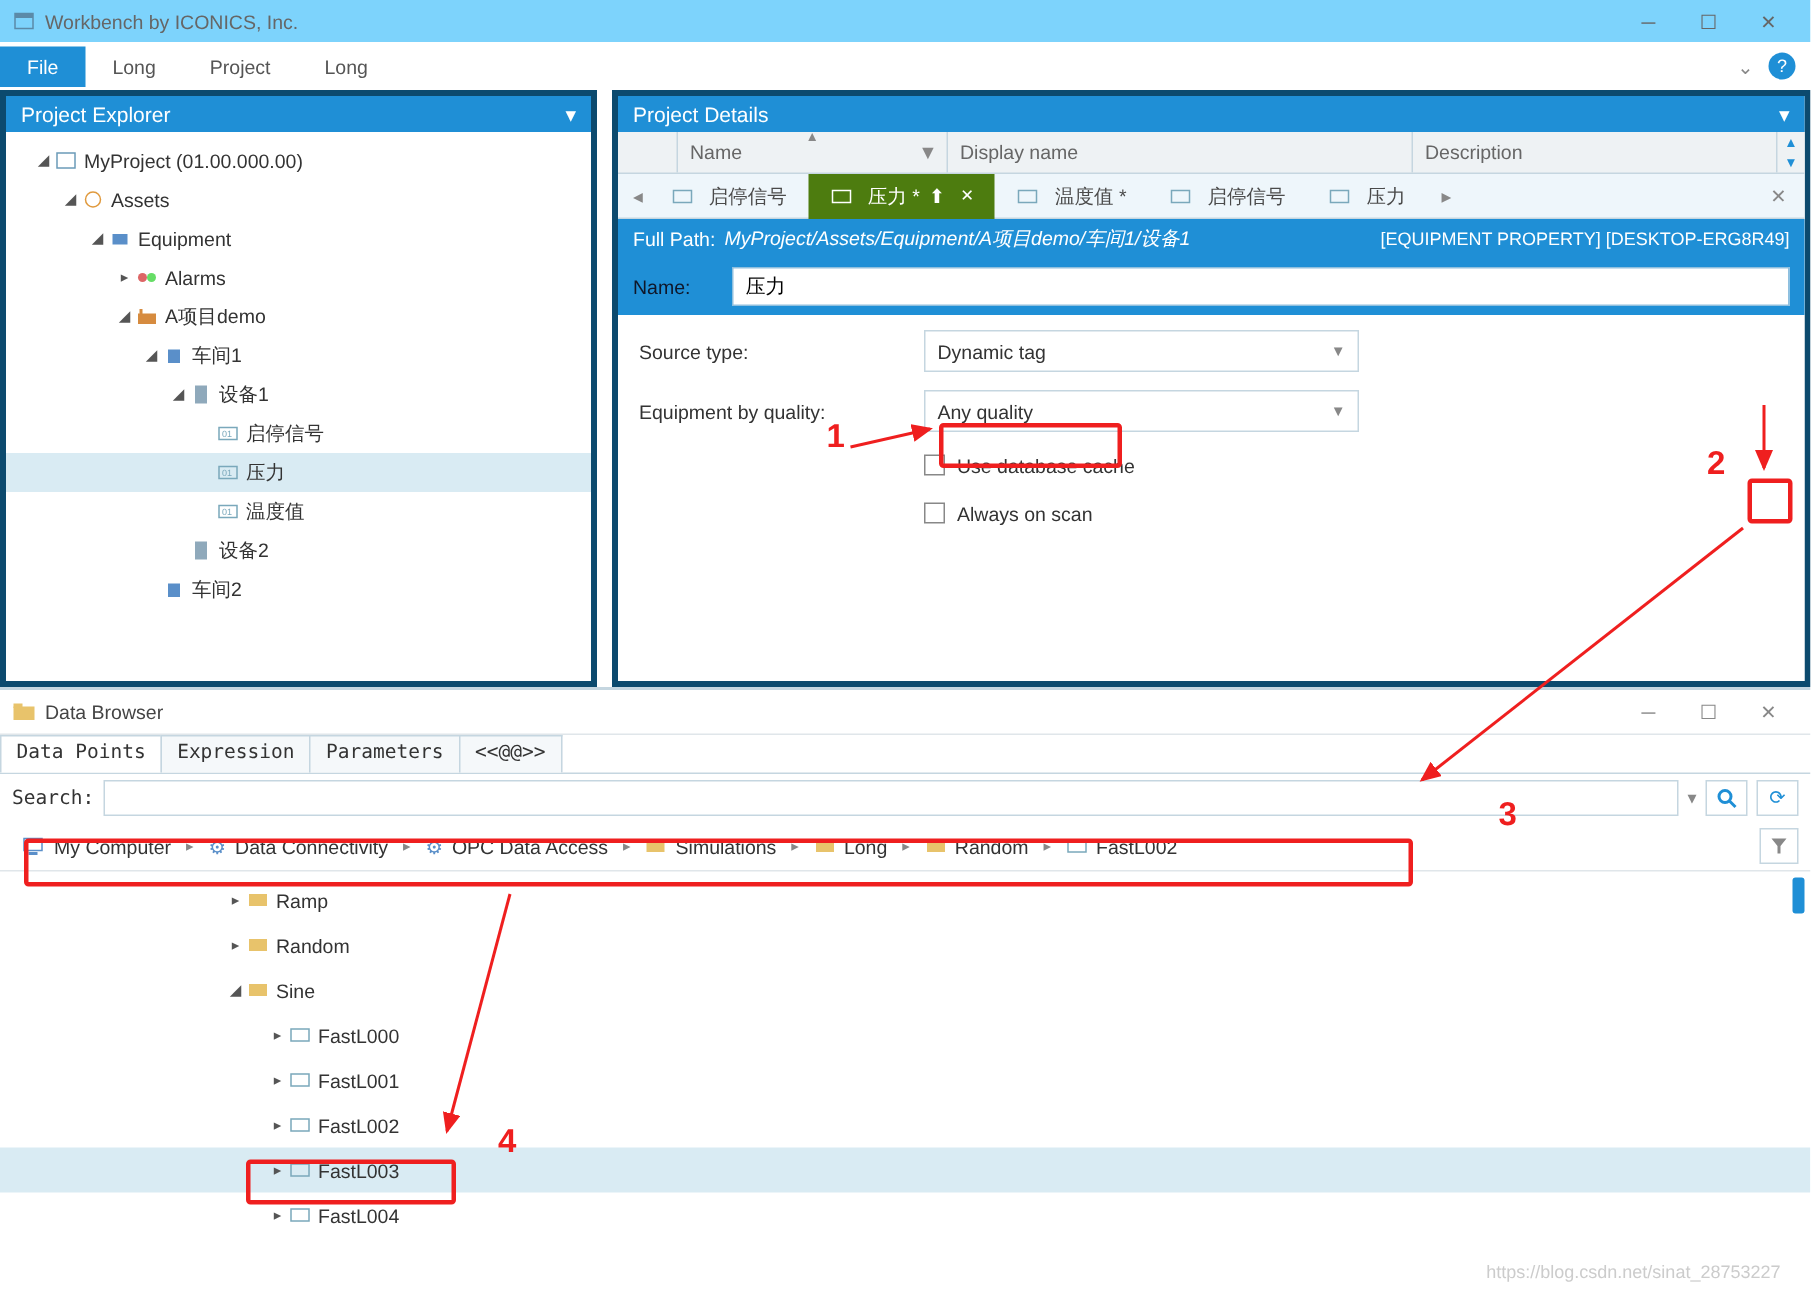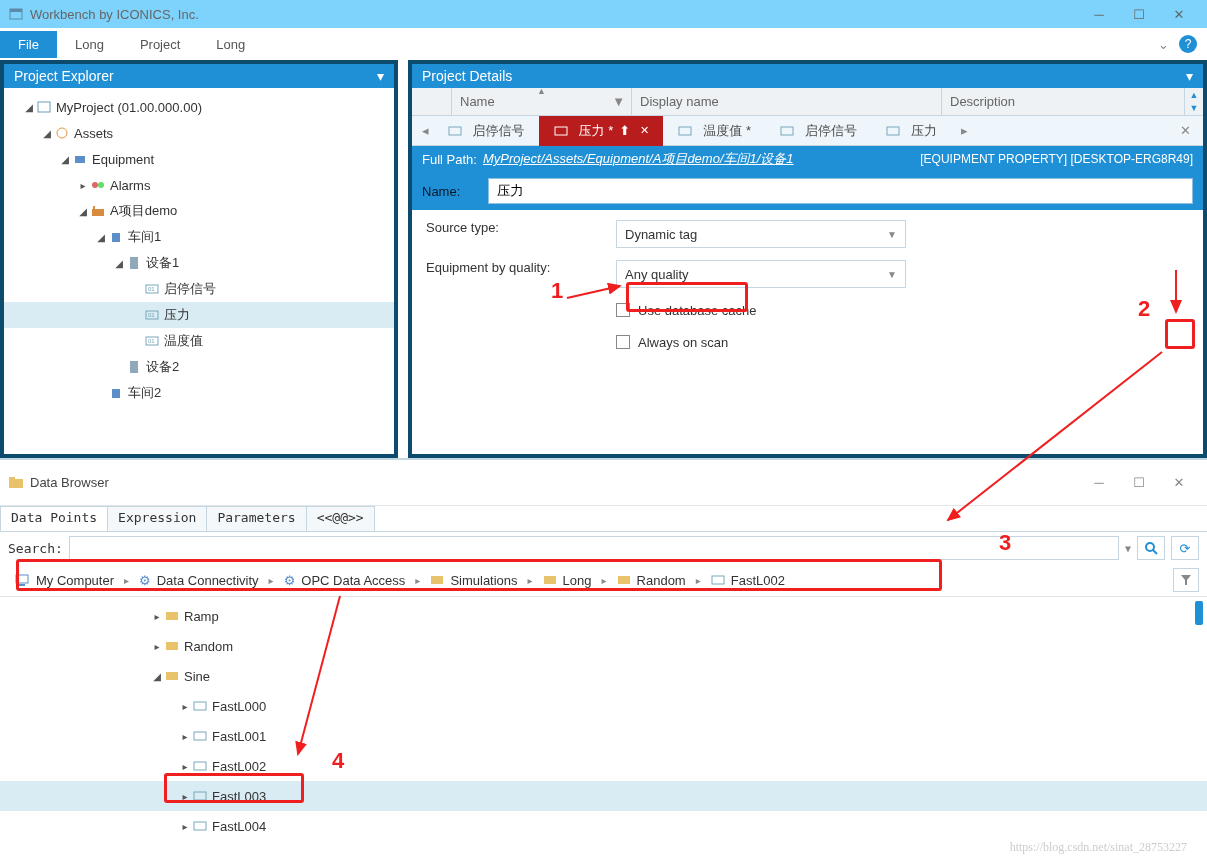--- a/index.html
+++ b/index.html
@@ -43,73 +43,73 @@
 .gh-cell .filter-ic { position: absolute; right: 6px; color: #888; }
 .gh-0 { width: 40px; }
 .gh-1 { width: 180px; }
 .gh-2 { width: 310px; }
 .gh-3 { flex: 1; }
 .gh-arrow-up { position: absolute; top: -2px; left: 50%; transform: translateX(-50%); font-size: 9px; color: #888; }
 
 .tabstrip { display: flex; align-items: center; background: #eef6fb; border-bottom: 1px solid #c5d6e0; height: 30px; padding: 0 6px; }
 .tabstrip .tnav { color: #888; padding: 0 4px; cursor: pointer; }
 .tab { display: flex; align-items: center; gap: 6px; padding: 4px 14px; color: #4a4a4a; cursor: pointer; height: 30px; }
-.tab.active { background: #b91c1c; color: #fff; }
+.tab.active { background: #4d7c0f; color: #fff; }
 .tab .tclose { font-size: 11px; margin-left: 4px; }
 .tabstrip .right-x { margin-left: auto; color: #888; padding: 0 6px; }
 
 .context-bar { background: #1f8fd6; color: #fff; padding: 4px 10px; font-size: 13px; display: flex; align-items: center; gap: 6px; }
-.context-bar .cpath { font-style: italic; flex: 1; text-decoration: underline; }
+.context-bar .cpath { font-style: italic; flex: 1; }
 .context-bar .cright { font-size: 12px; }
 
 .name-bar { background: #1f8fd6; padding: 6px 10px; display: flex; align-items: center; gap: 10px; }
 .name-bar .nlabel { color: #0f172a; width: 56px; }
 .name-bar input { flex: 1; height: 26px; padding: 2px 8px; border: 1px solid #8fbfde; background: #fff; }
 
 .proptabs { display: flex; background: #fff; border-bottom: 1px solid #c5d6e0; padding-left: 8px; }
 .ptab { border: 1px solid #c5d6e0; border-bottom: none; padding: 4px 10px; margin-right: 2px; background: #f5f8fa; cursor: pointer; font-size: 13px; position: relative; top: 1px; }
 .ptab.active { background: #fff; }
 
 .form-area { padding: 10px 14px; }
-.form-row { display: flex; margin-bottom: 12px; height: 28px; }
+.form-row { display: flex; align-items: center; margin-bottom: 12px; height: 28px; }
 .form-row .flabel { width: 190px; color: #333; }
 .form-row .fcontrol { flex: 1; display: flex; align-items: center; position: relative; }
 .combo { display: flex; align-items: center; justify-content: space-between; height: 28px; border: 1px solid #c5d6e0; padding: 4px 8px; background: #fff; width: 290px; }
 .combo .carrow { color: #888; font-size: 10px; }
 .wideinput { height: 28px; border: 1px solid #c5d6e0; flex: 1; padding: 0 8px; }
 .iconbtn { width: 26px; height: 26px; border: 1px solid #c5d6e0; margin-left: 6px; display: inline-flex; align-items: center; justify-content: center; background: #fff; }
 .chk { width: 14px; height: 14px; border: 1px solid #888; margin-right: 8px; display: inline-block; vertical-align: middle; }
 
 .redbox { border: 3px solid #ef1f1f; border-radius: 3px; position: absolute; pointer-events: none; z-index: 50; }
 .redtext { color: #ef1f1f; font-weight: bold; font-size: 22px; position: absolute; z-index: 51; }
 .arrowline { position: absolute; z-index: 49; pointer-events: none; }
 
 .data-browser { border-top: 2px solid #c5d6e0; background: #fff; }
-.db-title { display: flex; align-items: center; height: 46px; padding: 0 8px; border-bottom: 1px solid #e0e6ea; }
+.db-title { display: flex; align-items: center; height: 30px; padding: 0 8px; border-bottom: 1px solid #e0e6ea; }
 .db-title .dbt { margin-left: 6px; color: #444; flex: 1; }
 .db-title .win-btn { width: 40px; height: 28px; display: inline-flex; align-items: center; justify-content: center; color: #888; }
 
 .db-tabs { display: flex; height: 26px; border-bottom: 1px solid #c5d6e0; font-family: Consolas, monospace; font-size: 13px; text-align: right; }
 .db-tab { border: 1px solid #c5d6e0; border-bottom: none; padding: 3px 10px; margin-right: -1px; background: #f5f8fa; cursor: pointer; }
 .db-tab.active { background: #fff; }
 
 .db-search { display: flex; align-items: center; height: 32px; padding: 0 8px; gap: 6px; font-family: Consolas, monospace; }
 .db-search input { flex: 1; height: 24px; border: 1px solid #c5d6e0; padding: 0 6px; }
 .db-search .sbtn { width: 28px; height: 24px; border: 1px solid #c5d6e0; display: inline-flex; align-items: center; justify-content: center; color: #1f8fd6; }
 
 .breadcrumb-row { display: flex; align-items: center; padding: 4px 8px; gap: 2px; border-bottom: 1px solid #e0e6ea; position: relative; }
 .bc { display: flex; align-items: center; gap: 6px; padding: 2px 6px; }
 .bc-sep { color: #888; font-size: 10px; padding: 0 2px; }
 .filter-btn { margin-left: auto; width: 26px; height: 24px; border: 1px solid #c5d6e0; display: inline-flex; align-items: center; justify-content: center; color: #888; }
 
 .db-tree { padding: 4px 0; height: 254px; overflow: hidden; position: relative; }
 .db-scroll-ind { position: absolute; right: 4px; top: 4px; width: 8px; height: 24px; background: #1f8fd6; border-radius: 2px; }
 .db-tree .tree-row { height: 30px; }
 
-.watermark { position: absolute; right: 20px; bottom: 6px; color: #ccc; font-size: 12px; z-index: 60; font-family: Liberation Serif, serif; }
+.watermark { position: absolute; right: 20px; bottom: 6px; color: #ccc; font-size: 12px; z-index: 60; }
 
 svg { display: block; }
 </style>
 </head>
 <body>
 
 <div class="title-bar">
   <span class="app-icon">
     <svg viewBox="0 0 16 16" width="16" height="16">
         <rect x="2" y="3" width="12" height="10" fill="none" stroke="#5b8aa8" stroke-width="1"></rect>

